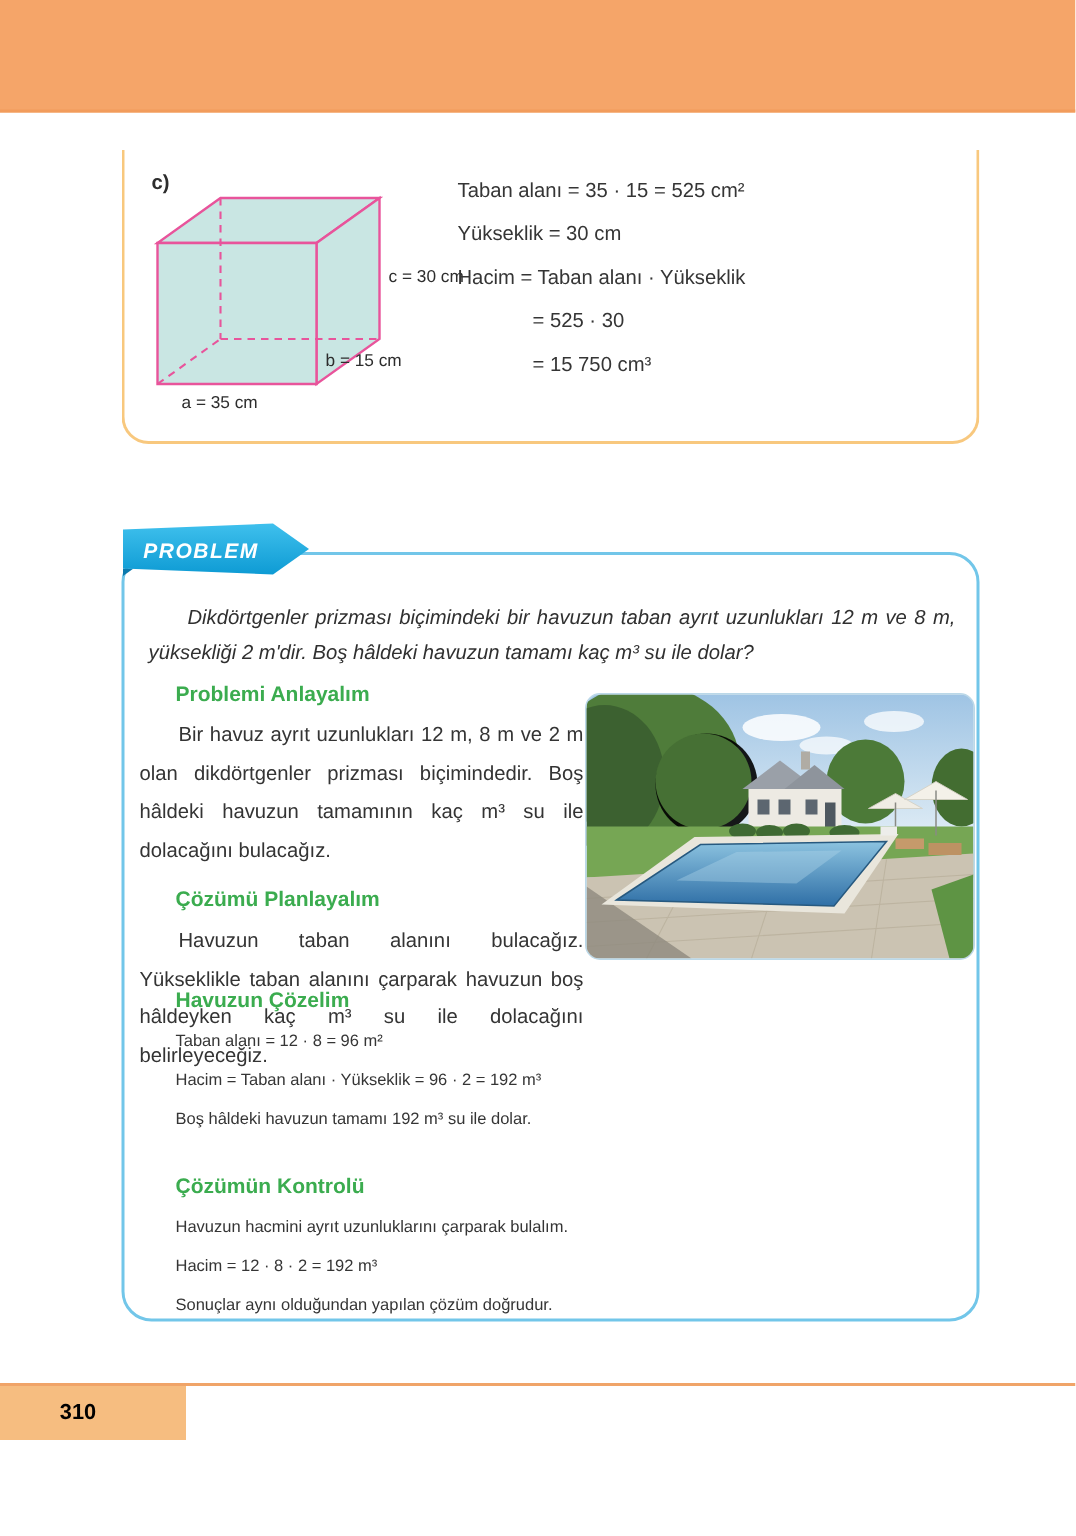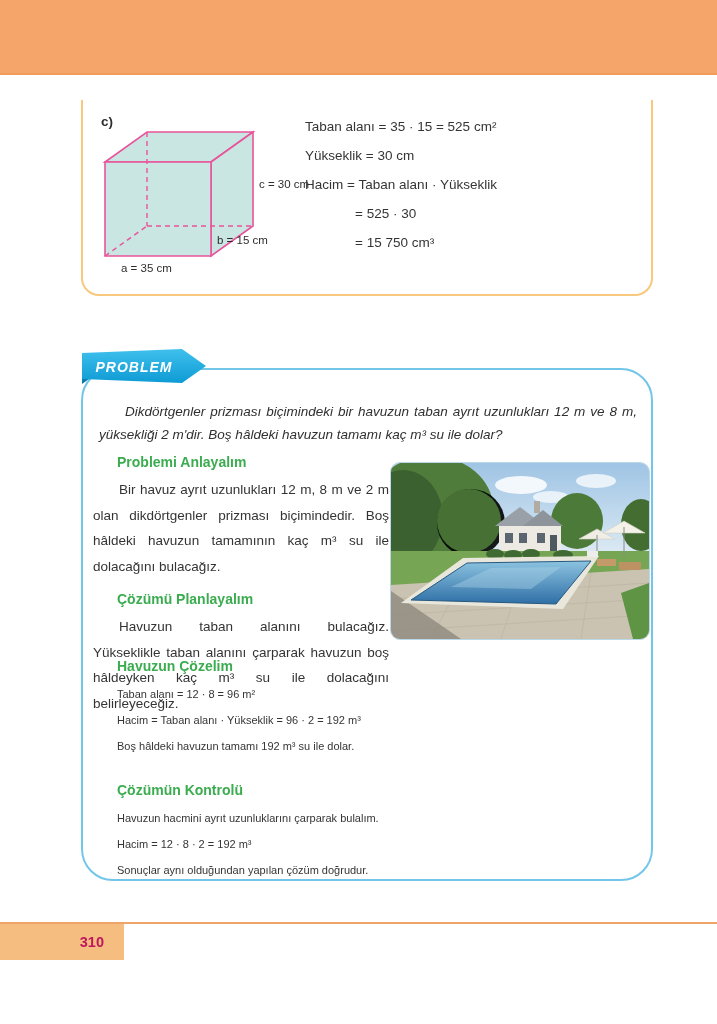--- a/index.html
+++ b/index.html
@@ -6,32 +6,32 @@
   body{
     width:717px;height:1024px;position:relative;background:#ffffff;
     font-family:"Liberation Sans",sans-serif;color:#353535;overflow:hidden;
   }
   .abs{position:absolute;}
 
   
   .header-bar{left:0;top:0;width:717px;height:73px;background:#F5A569;border-bottom:2px solid #F29C5C;}
   .footer-line{left:0;top:922px;width:717px;height:2px;background:#F0A468;}
   .page-tab{left:0;top:924px;width:124px;height:36px;background:#F6BD80;
-    font-weight:bold;font-size:14.5px;color:#be185d;line-height:36px;text-align:right;padding-right:20px;box-sizing:border-box;}
+    font-weight:bold;font-size:14.5px;color:#000000;line-height:36px;text-align:center;padding-right:20px;box-sizing:border-box;}
 
   
   .box1{left:81px;top:100px;width:572px;height:196px;border:2px solid #F8C87E;border-top:none;
     border-radius:0 0 18px 18px;box-sizing:border-box;}
   .figure-wrap{left:6px;top:10px;width:235px;height:176px;}
   .eq-block{left:222px;top:12px;width:340px;}
   .eq-line{font-size:13.5px;line-height:29px;white-space:nowrap;}
   .eq-line.indent{margin-left:50px;}
 
   
-  .box2{left:81px;top:368px;width:572px;height:513px;border:2px solid #72C6E9;border-radius:32px;box-sizing:border-box;}
+  .box2{left:81px;top:368px;width:572px;height:513px;border:2px solid #72C6E9;border-radius:20px;box-sizing:border-box;}
   .ribbon{left:82px;top:348px;width:128px;height:38px;z-index:3;text-align:right;}
   .statement{left:16px;top:16px;width:538px;font-style:italic;font-size:13.5px;line-height:23.5px;
     text-align:justify;text-indent:26px;color:#303030;}
   .green-h{color:#3BAC4F;font-weight:bold;font-size:14px;margin:0 0 7px 24px;}
   .para{font-size:13.5px;line-height:25.5px;text-align:justify;text-indent:26px;margin:0;color:#343434;}
   .left-col{left:10px;top:64px;width:296px;margin-top:20px;}
   .plan-block{margin-top:12px;}
   .photo-frame{left:307px;top:92px;width:258px;height:176px;border-radius:10px;overflow:hidden;
     border:1px solid #BBD8E8;background:#cfe3ef;}
   .solve-sec{left:10px;top:288px;width:544px;}

